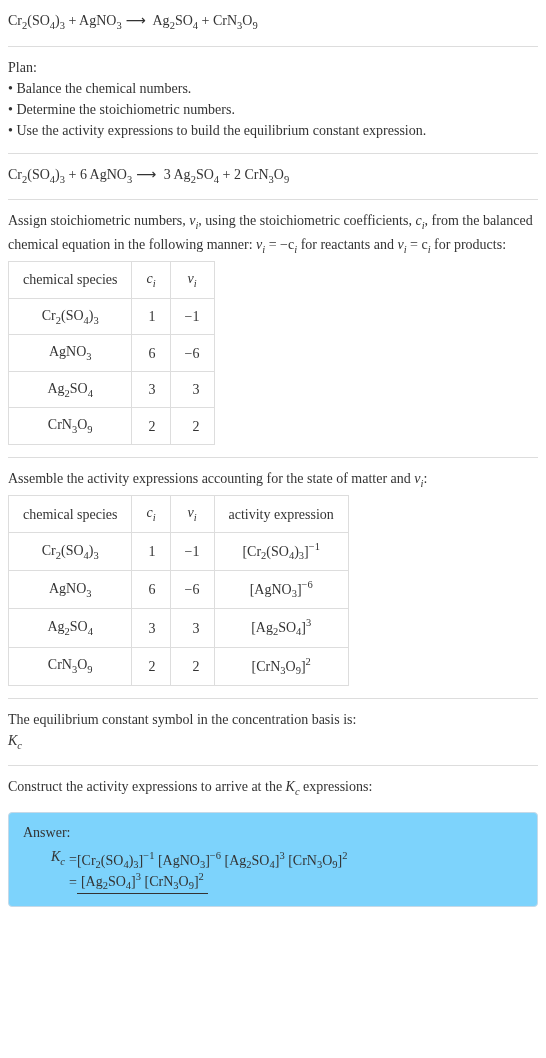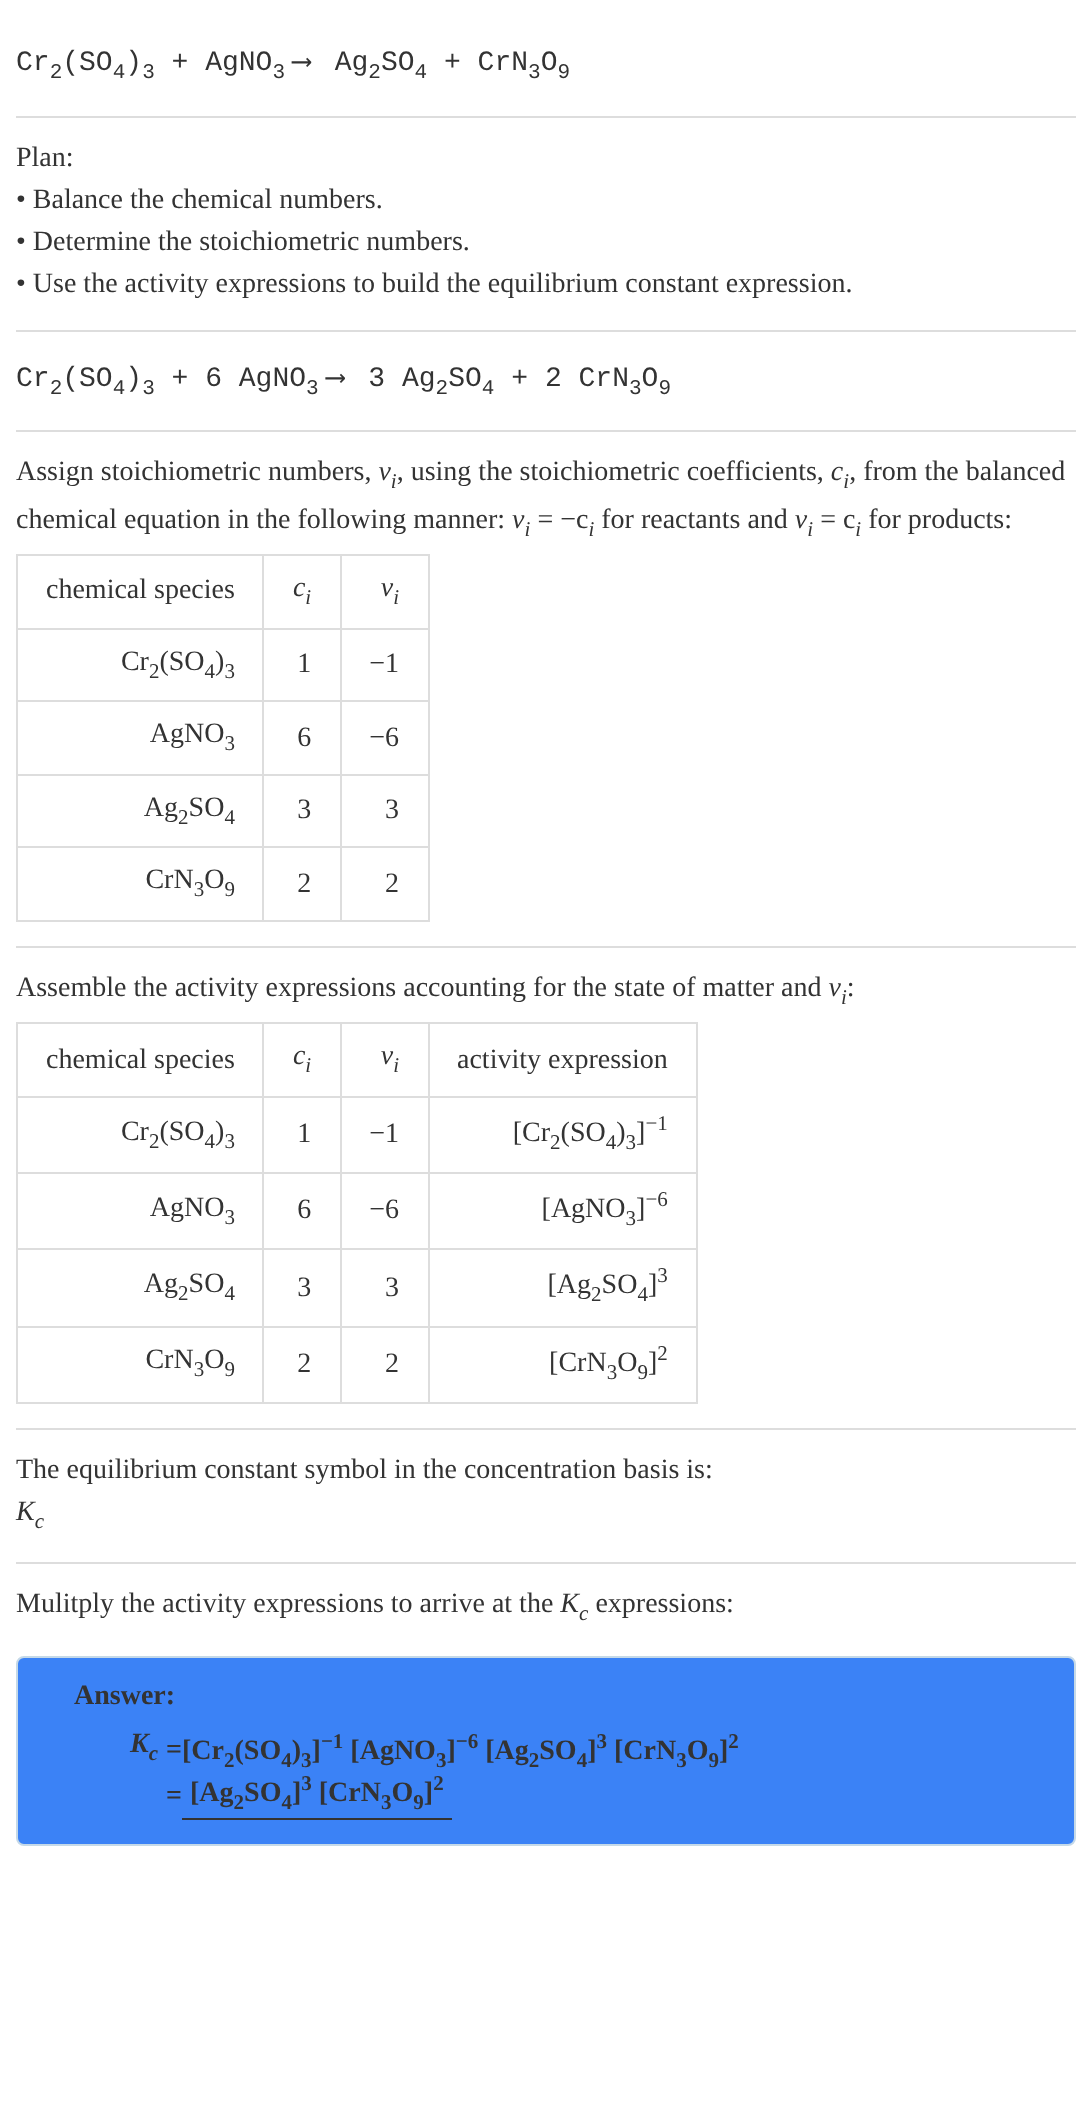--- a/index.html
+++ b/index.html
@@ -20,53 +20,52 @@
     }
     .section-text {
       line-height: 1.5;
     }
     hr {
       border: none;
       border-top: 1px solid #ddd;
       margin: 10px 0;
     }
     .equation {
-      font-family: Liberation Mono, monospace;
-      margin-top: 14px;
+      font-family: Liberation Serif, serif;
+      margin-top: 2px;
     }
     .sub {
       vertical-align: sub;
       font-size: 0.75em;
     }
     .sup {
       vertical-align: super;
       font-size: 0.75em;
     }
     .italic {
       font-style: italic;
     }
     table {
       border-collapse: collapse;
       margin-top: 4px;
     }
     th, td {
       border: 1px solid #ddd;
       padding: 6px 14px;
-      text-align: right;
+      text-align: center;
       font-weight: normal;
     }
     td.num {
       text-align: right;
     }
     .answer-box {
-      background: #3b82f6;
+      background: #7dd3fc;
       border: 1px solid #c5d9e8;
       border-radius: 4px;
-      padding: 12px 28px;
-      font-weight: bold;
+      padding: 12px 14px;
     }
     .answer-label {
       margin-bottom: 8px;
     }
     .kc-block {
       padding-left: 28px;
     }
     .frac {
       display: inline-block;
       vertical-align: middle;
@@ -207,21 +206,21 @@
 <hr>
 
 <div class="section section-text">
   <div>The equilibrium constant symbol in the concentration basis is:</div>
   <div><span class="italic">K</span><span class="sub italic">c</span></div>
 </div>
 
 <hr>
 
 <div class="section section-text">
-  <span>Mulitply the activity expressions to arrive at the </span><span class="italic">K</span><span class="sub italic">c</span><span> expressions:</span>
+  <span>Construct the activity expressions to arrive at the </span><span class="italic">K</span><span class="sub italic">c</span><span> expressions:</span>
 </div>
 
 <div class="answer-box">
   <div class="answer-label">Answer:</div>
   <div class="kc-block">
     <div class="kc-line">
       <div><span class="italic">K</span><span class="sub italic">c</span></div>
       <div class="kc-eq-col">
         <div class="kc-row">
           <span> = </span>

